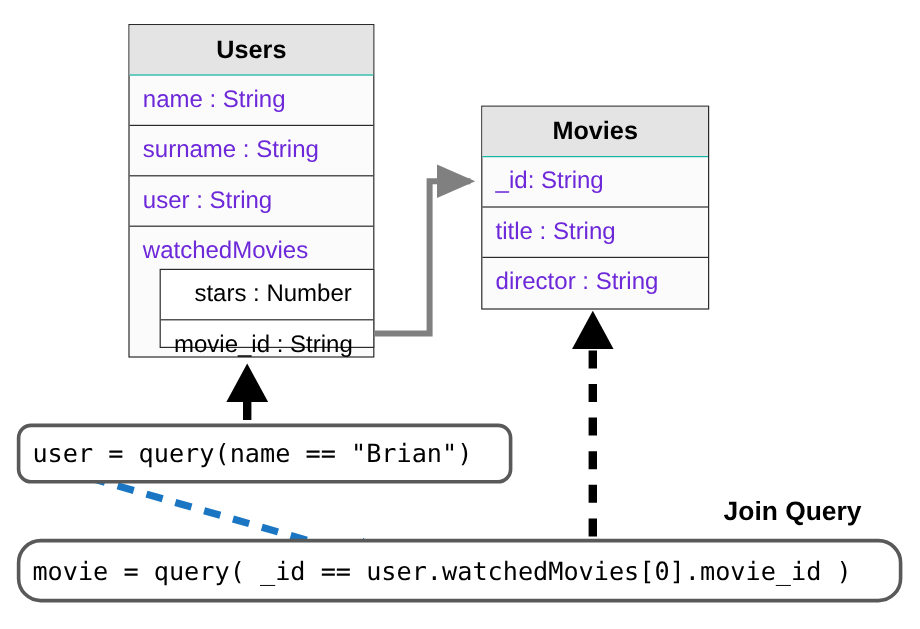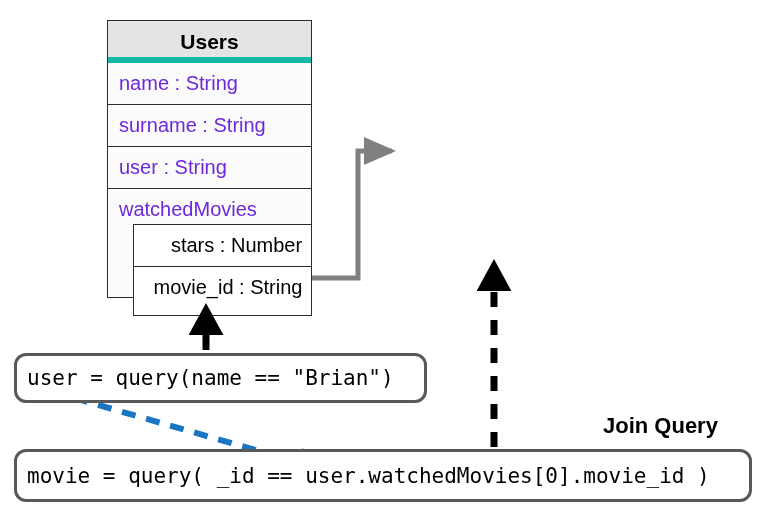--- a/index.html
+++ b/index.html
@@ -19,21 +19,21 @@
   
   .entity {
     position: absolute;
     box-sizing: border-box;
     border: 1px solid #2b2b2b;
     background: #fbfbfb;
   }
   .entity-header {
     box-sizing: border-box;
     background: #e4e4e4;
-    border-bottom: 6px solid #14b8a6;
+    border-bottom: 1px solid #14b8a6;
     font-weight: bold;
     font-size: 21px;
     color: #000000;
     text-align: center;
     line-height: 41px;
     height: 42px;
   }
   .entity-row {
     box-sizing: border-box;
     border-bottom: 1px solid #2b2b2b;
@@ -108,25 +108,31 @@
 <div id="canvas">
 
   <div class="entity" style="left:107px; top:20px; width:205px; height:278px;">
     <div class="entity-header">Users</div>
     <div class="entity-row">name : String</div>
     <div class="entity-row">surname : String</div>
     <div class="entity-row">user : String</div>
     <div class="entity-row no-border">watchedMovies</div>
   </div>
 
-  <div class="nested-wrap" style="left:133px; top:224px; width:179px; height:92px;text-align:center;">
+  <div class="nested-wrap" style="left:133px; top:224px; width:179px; height:66px;">
     <div class="nested-row indent">stars : Number</div>
     <div class="nested-row">movie_id : String</div>
   </div>
 
+  <div class="entity" style="left:401px; top:88px; width:190px; height:170px;">
+    <div class="entity-header">Movies</div>
+    <div class="entity-row">_id: String</div>
+    <div class="entity-row">title : String</div>
+    <div class="entity-row">director : String</div>
+  </div>
 
   <svg class="overlay" viewBox="0 0 767 524">
     <defs>
       <marker id="gray-arrow" markerWidth="7" markerHeight="7" refX="5.6" refY="3.2" orient="auto" markerUnits="strokeWidth">
         <path d="M0,0.4 L6.4,3.2 L0,6 z" fill="#808080"></path>
       </marker>
       <marker id="black-arrow" markerWidth="5" markerHeight="5" refX="3.6" refY="2.5" orient="auto" markerUnits="strokeWidth">
         <path d="M0,0 L4.6,2.5 L0,5 z" fill="#000000"></path>
       </marker>
       <marker id="blue-arrow" markerWidth="5" markerHeight="5" refX="3.4" refY="2.5" orient="auto" markerUnits="strokeWidth">
@@ -154,17 +160,17 @@
 
     <ellipse cx="345" cy="475" rx="37" ry="19" fill="none" stroke="#1a76c2" stroke-width="4"></ellipse>
   </svg>
 
   <div class="query-box" style="left:14px; top:353px; width:413px; height:50px;">
     <span>user = query(name == "Brian")</span>
   </div>
 
   <div class="join-label" style="left:603px; top:413px;">Join Query</div>
 
-  <div class="query-box" style="left:14px; top:449px; width:738px; height:53px;">
+  <div class="query-box" style="left:14px; top:449px; width:738px; height:53px;border-radius:20px;">
     <span>movie = query( _id == user.watchedMovies[0].movie_id )</span>
   </div>
 
 </div>
 
 </body></html>

